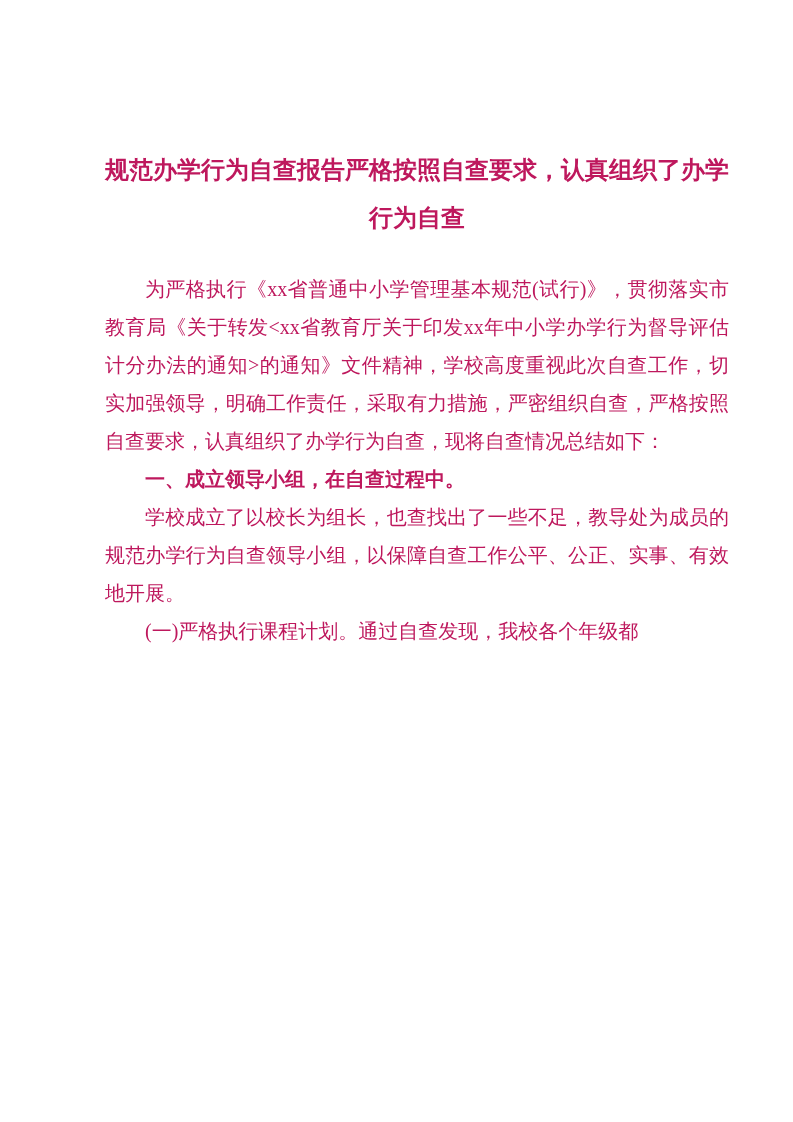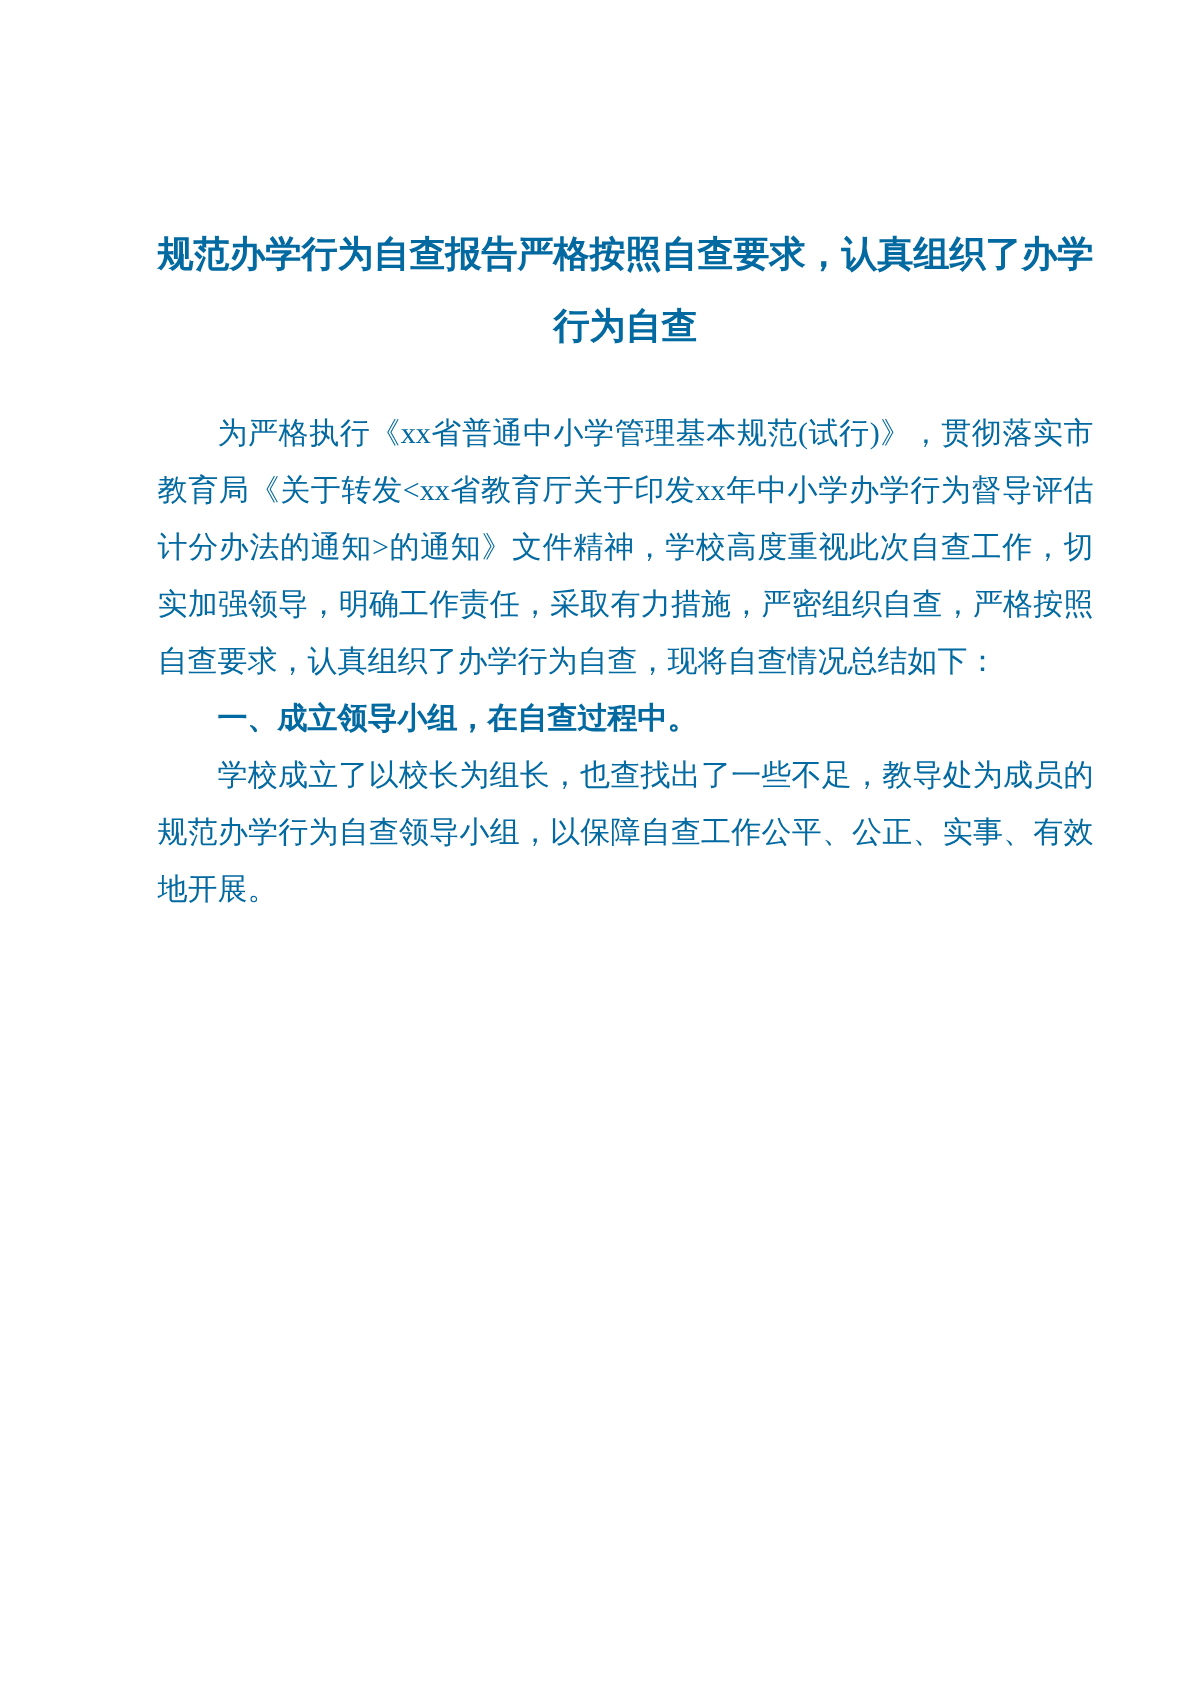--- a/index.html
+++ b/index.html
@@ -7,21 +7,21 @@
     padding: 0;
     background: #ffffff;
   }
   .page {
     position: relative;
     width: 793px;
     height: 1122px;
     box-sizing: border-box;
     padding: 146px 64px 40px 105px;
     background: #ffffff;
-    color: #0369a1;
+    color: #be185d;
     font-family: "Liberation Serif", "DejaVu Serif", serif;
     overflow: hidden;
   }
   .doc-title {
     margin: 0 0 28px 0;
     font-size: 24px;
     font-weight: bold;
     line-height: 48px;
     text-align: center;
     letter-spacing: 0;
@@ -47,13 +47,14 @@
 
   <p class="para body">为严格执行《xx省普通中小学管理基本规范(试行)》，贯彻落实市教育局《关于转发&lt;xx省教育厅关于印发xx年中小学办学行为督导评估计分办法的通知&gt;的通知》文件精神，学校高度重视此次自查工作，切实加强领导，明确工作责任，采取有力措施，严密组织自查，严格按照自查要求，认真组织了办学行为自查，现将自查情况总结如下：</p>
 
   <p class="para heading">一、成立领导小组，在自查过程中。</p>
 
   <p class="para body">学校成立了以校长为组长，也查找出了一些不足，教导处为成员的规范办学行为自查领导小组，以保障自查工作公平、公正、实事、有效地开展。</p>
 
 
 
 
+  <p class="para body">(一)严格执行课程计划。通过自查发现，我校各个年级都</p>
 </div>
 
 </body></html>

